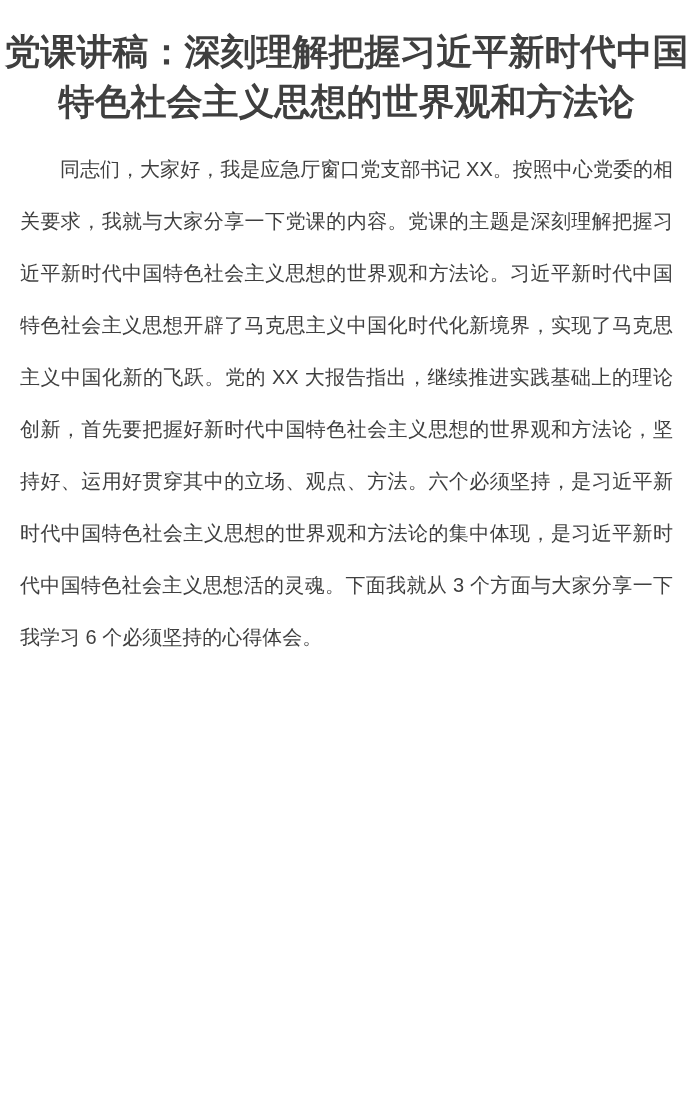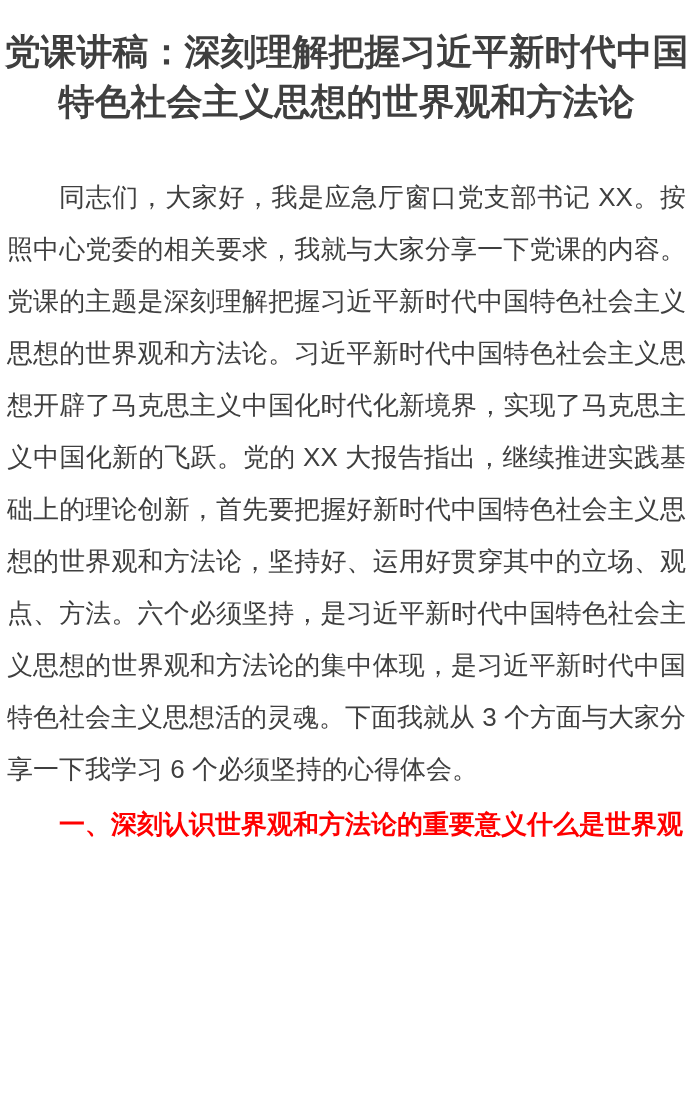--- a/index.html
+++ b/index.html
@@ -16,45 +16,44 @@
   }
   .page {
     box-sizing: border-box;
     width: 693px;
     height: 1097px;
     padding: 27px 4px 0 4px;
     background: var(--bg-color, #ffffff);
     overflow: hidden;
   }
   .doc-title {
-    margin: 0 0 44px 0;
+    margin: 0 0 16px 0;
     font-size: 36px;
     line-height: 50px;
     font-weight: 700;
     text-align: center;
     color: var(--text-color, #3f3f3f);
     letter-spacing: 0;
   }
   .doc-body p.block {
-    margin: 3px;
-    font-size: 26px;
+    margin: 16px;
+    font-size: 20px;
     line-height: 52px;
     color: var(--text-color, #3f3f3f);
     text-align: justify;
     text-justify: inter-ideograph;
     text-indent: 2em;
     word-break: break-all;
   }
   .doc-body p.heading {
     color: var(--heading-color, #ff0000);
     font-weight: 700;
   }
 </style>
 </head>
 <body>
 
 <div class="page">
   <h1 class="doc-title">党课讲稿：深刻理解把握习近平新时代中国特色社会主义思想的世界观和方法论</h1>
   <div class="doc-body">
       <p class="block">同志们，大家好，我是应急厅窗口党支部书记 XX。按照中心党委的相关要求，我就与大家分享一下党课的内容。党课的主题是深刻理解把握习近平新时代中国特色社会主义思想的世界观和方法论。习近平新时代中国特色社会主义思想开辟了马克思主义中国化时代化新境界，实现了马克思主义中国化新的飞跃。党的 XX 大报告指出，继续推进实践基础上的理论创新，首先要把握好新时代中国特色社会主义思想的世界观和方法论，坚持好、运用好贯穿其中的立场、观点、方法。六个必须坚持，是习近平新时代中国特色社会主义思想的世界观和方法论的集中体现，是习近平新时代中国特色社会主义思想活的灵魂。下面我就从 3 个方面与大家分享一下我学习 6 个必须坚持的心得体会。</p>
-      <p class="block heading">一、深刻认识世界观和方法论的重要意义什么是世界观</p>
     </div>
 </div>
 
 </body></html>

